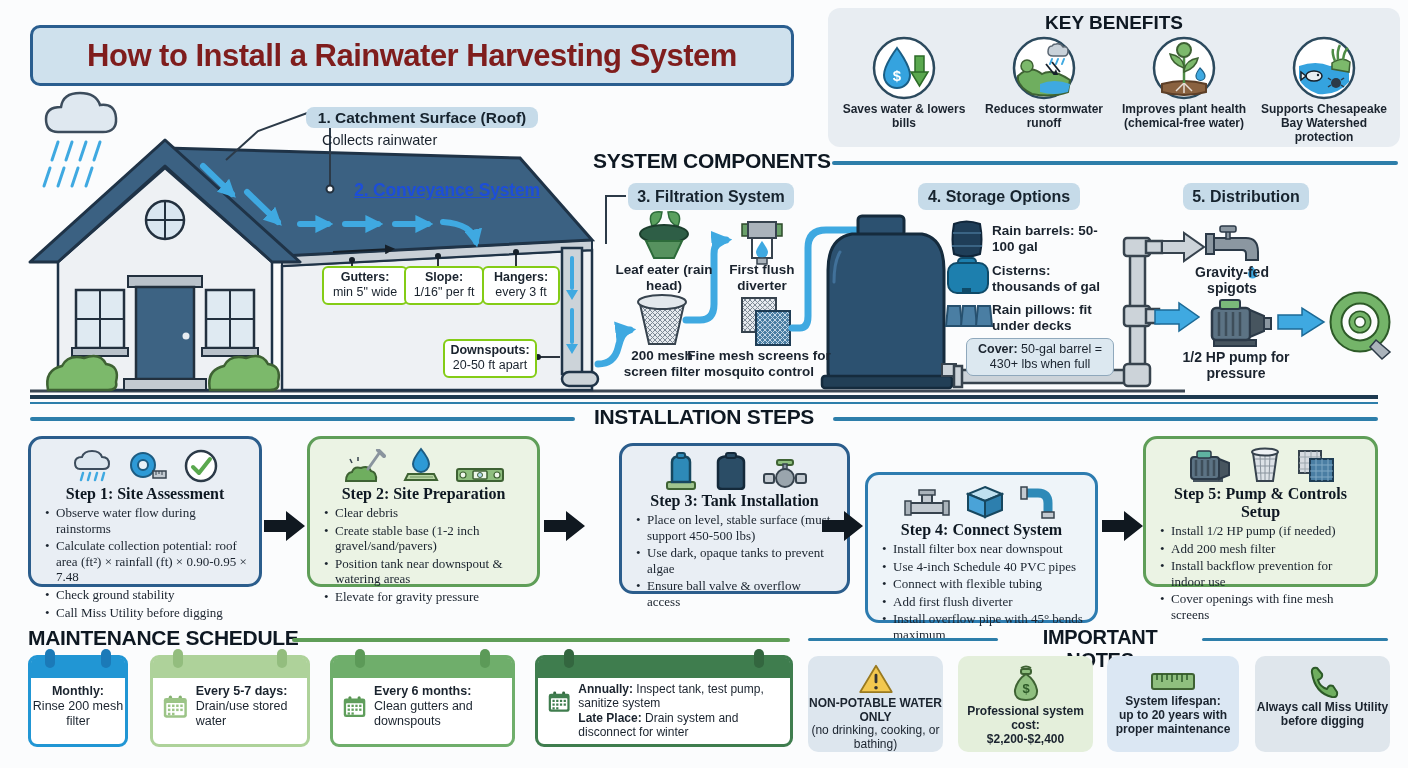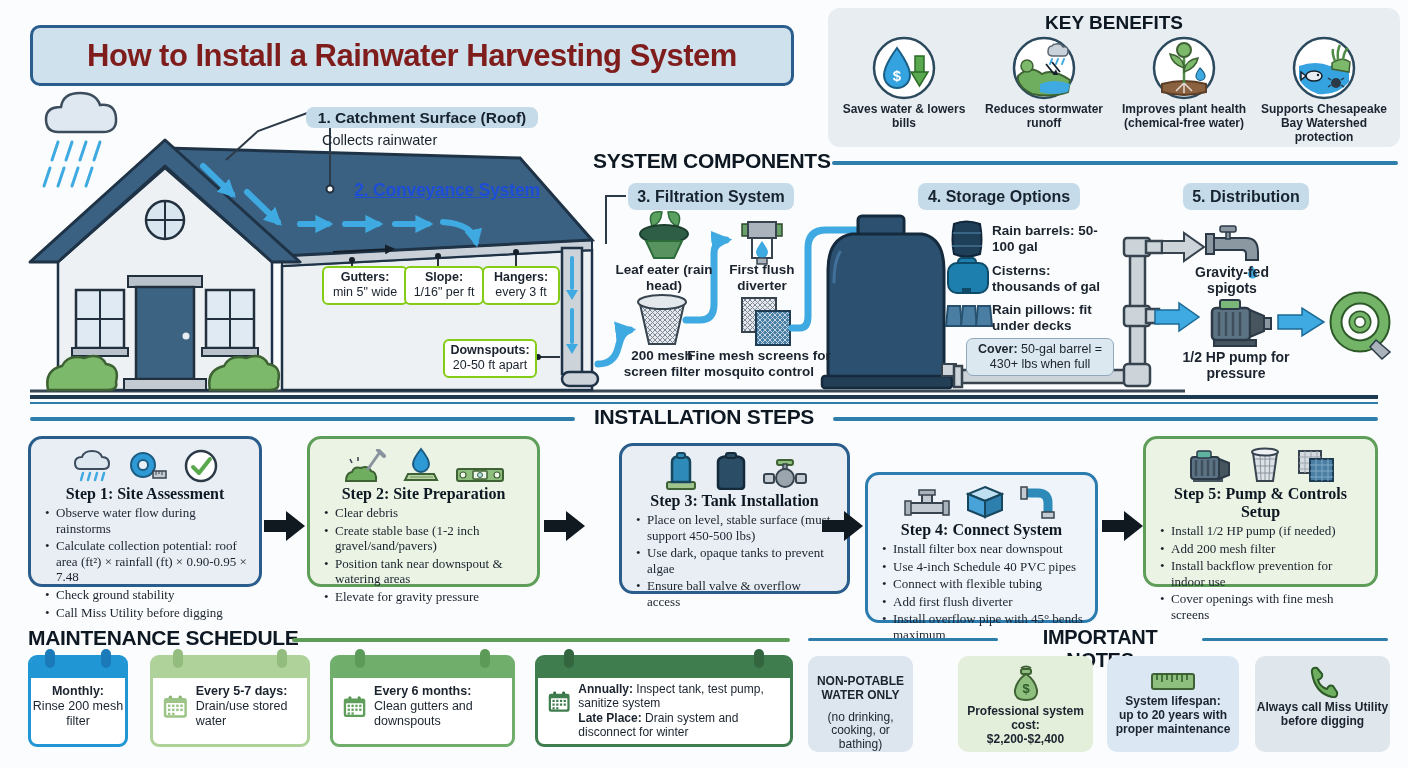--- a/index.html
+++ b/index.html
@@ -680,21 +680,21 @@
       <div><span class="b">Annually:</span> <span>Inspect tank, test pump, sanitize system</span></div>
       <div><span class="b">Late Place:</span> <span>Drain system and disconnect for winter</span></div>
     </div>
   </div>
 </div>
 
 <div class="abs sec-head ctr" style="left:1008px;top:626px;width:184px;font-size:20px;">IMPORTANT NOTES</div>
 <div class="abs hline" style="left:808px;top:638px;width:190px;height:3px;"></div>
 <div class="abs hline" style="left:1202px;top:638px;width:186px;height:3px;"></div>
 
-<div class="abs ncard" style="left:808px;top:656px;width:105px;background:#dde6ee;gap:8px;">
+<div class="abs ncard" style="left:808px;top:656px;width:135px;background:#dde6ee;">
   <svg width="40" height="34" viewBox="0 0 40 34">
       <polygon points="20,2 38,32 2,32" fill="#f3c84f" stroke="#9a7a20" stroke-width="2" stroke-linejoin="round"></polygon>
       <rect x="18.4" y="11" width="3.2" height="11" rx="1.5" fill="#333"></rect>
       <circle cx="20" cy="27" r="2" fill="#333"></circle>
     </svg>
   <div class="nb-title">NON-POTABLE WATER ONLY</div>
   <div class="nb-text">(no drinking, cooking, or bathing)</div>
 </div>
 
 <div class="abs ncard" style="left:958px;top:656px;width:135px;background:#e4efdb;">

